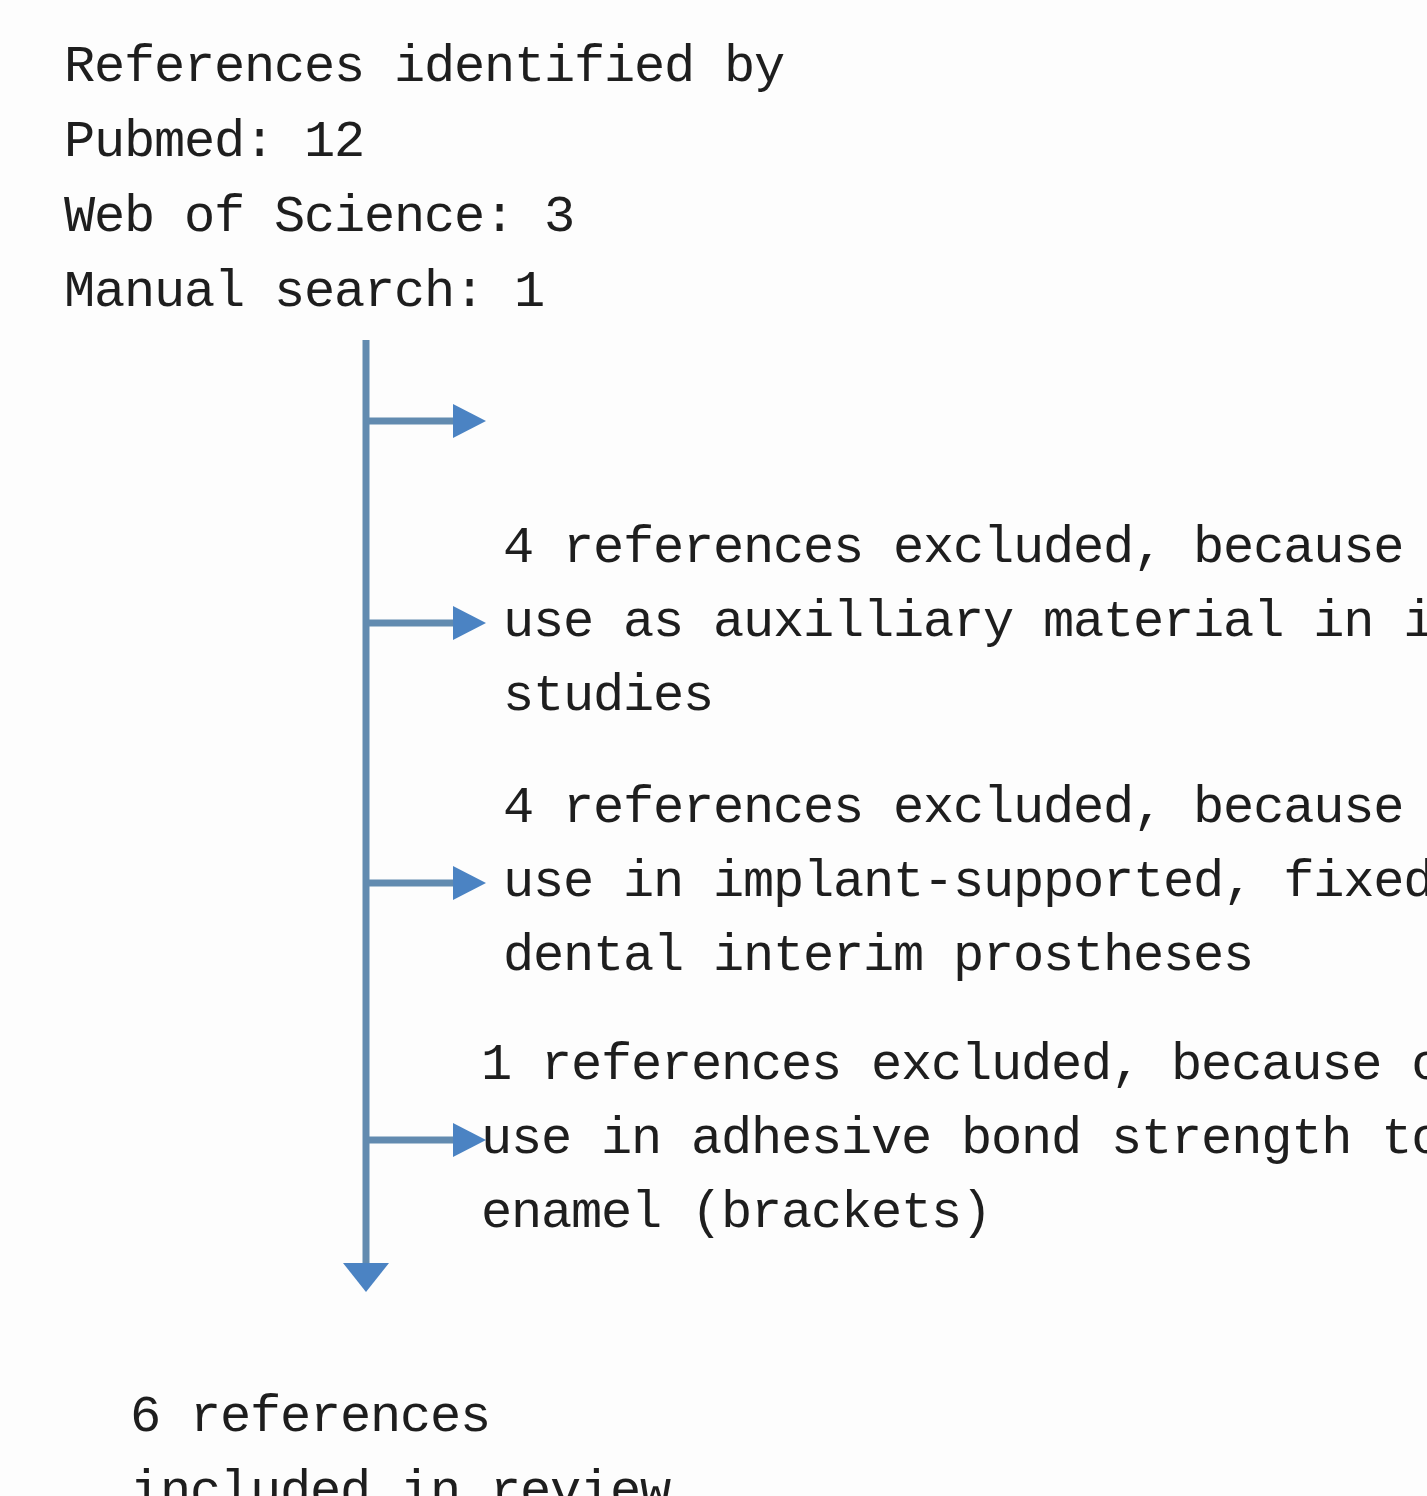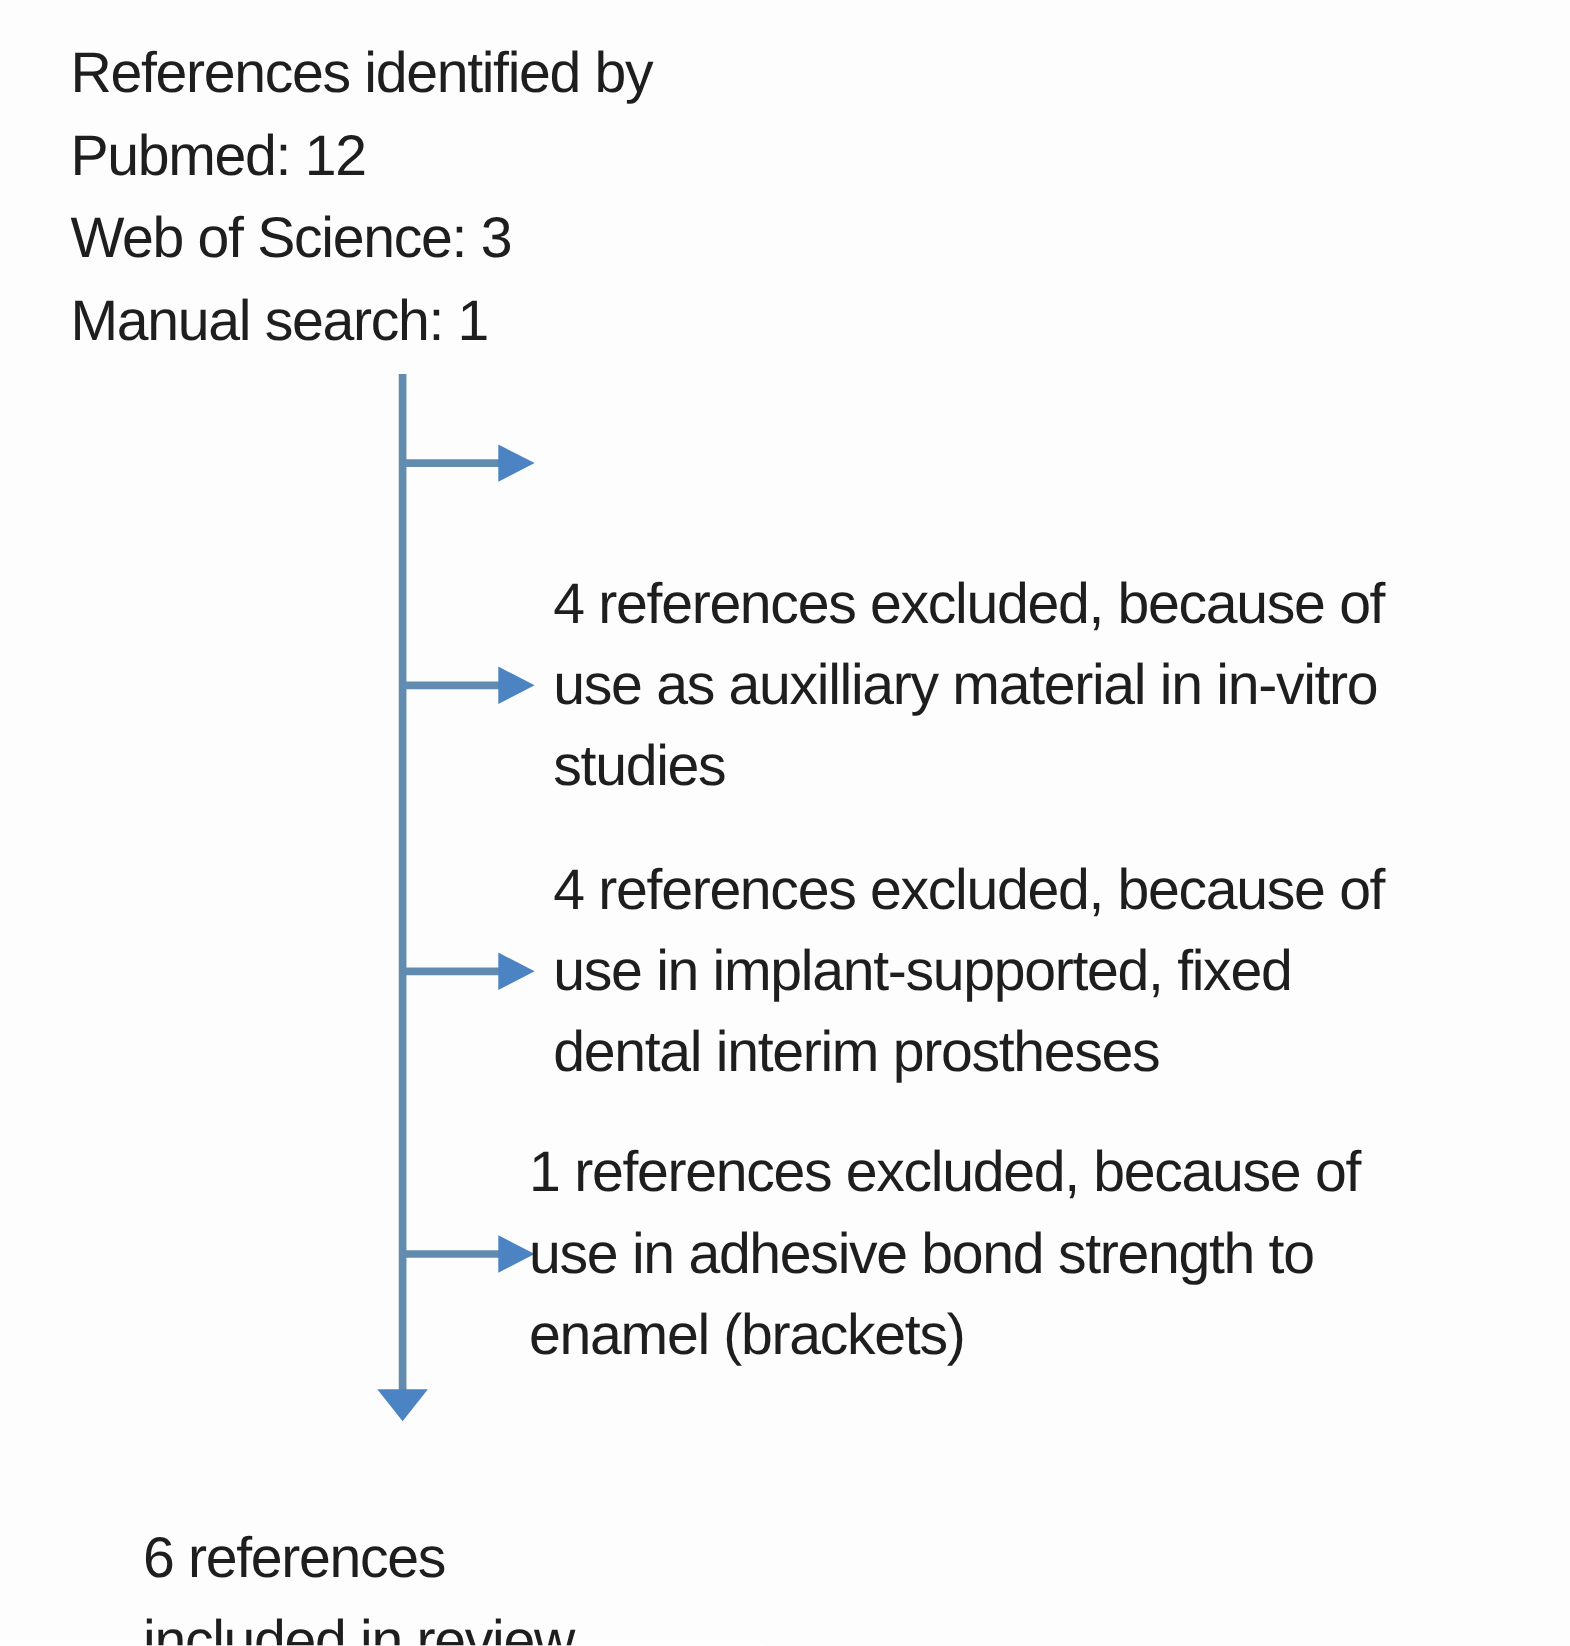--- a/index.html
+++ b/index.html
@@ -5,21 +5,21 @@
   html, body {
     margin: 0;
     padding: 0;
     background: #ffffff;
   }
   #canvas {
     position: relative;
     width: 1427px;
     height: 1496px;
     background: #fdfdfd;
-    font-family: Liberation Sans, sans-serif;
+    font-family: Liberation Mono, monospace;
     color: #1e1e1e;
     overflow: hidden;
   }
   .txt {
     position: absolute;
     white-space: pre;          
     font-size: 52px;
     line-height: 74px;
     letter-spacing: -1.2px;
     color: #1e1e1e;

